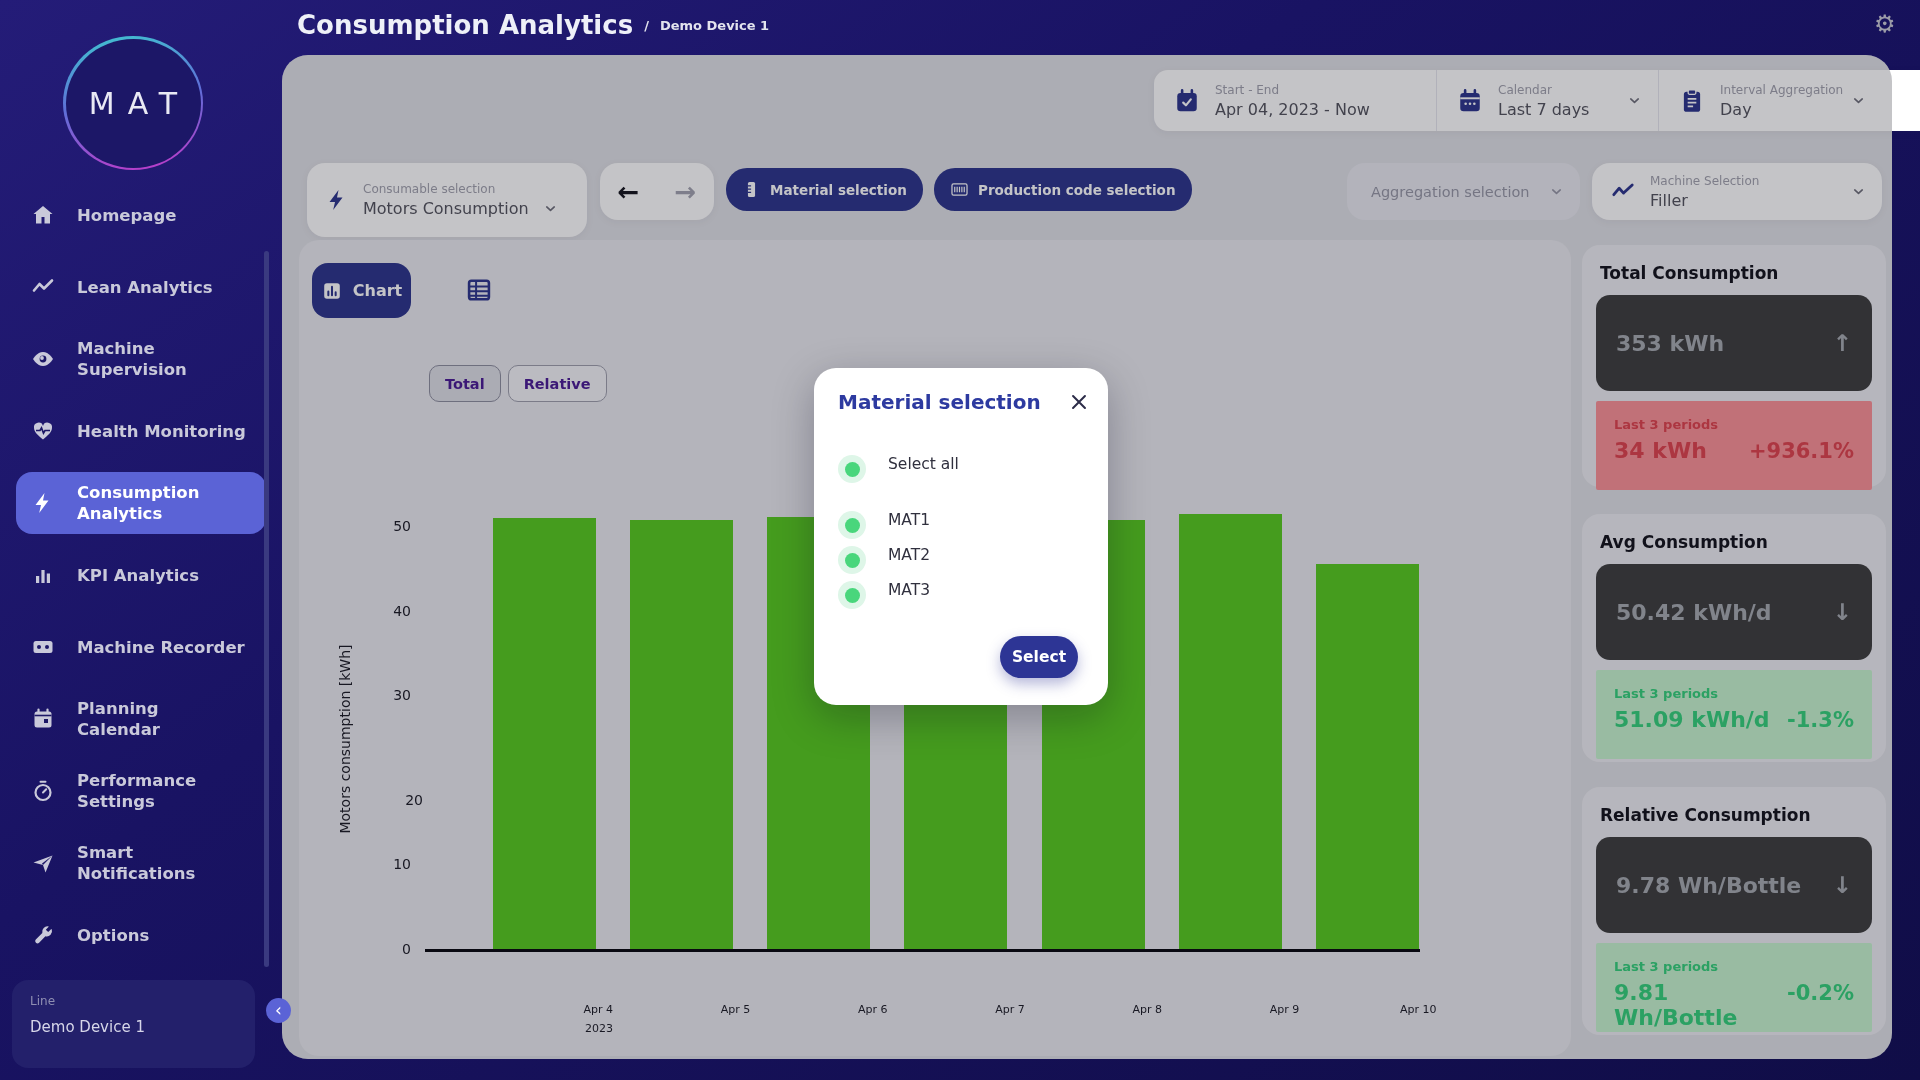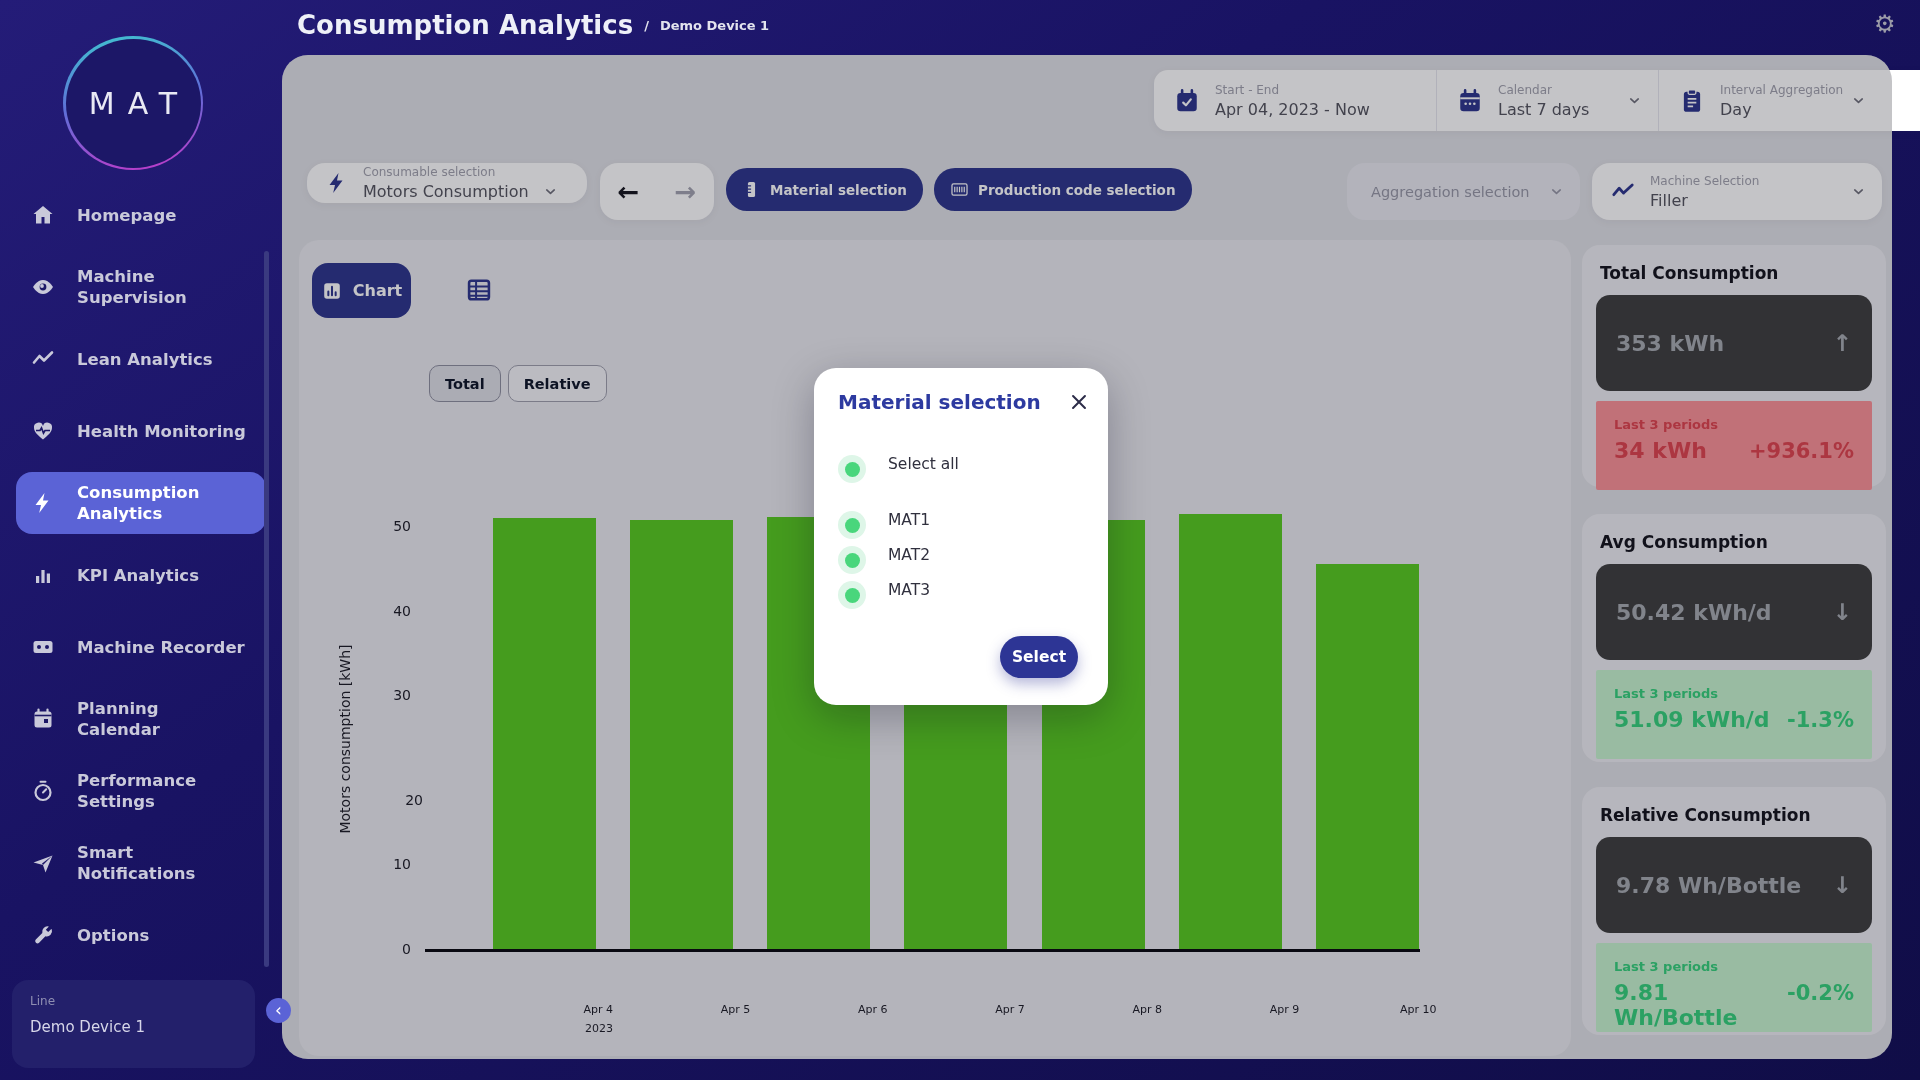--- a/index.html
+++ b/index.html
@@ -50,21 +50,21 @@
   .fsec + .fsec { border-left:1px solid #e6e6ee; }
   .fsec .ficon { width:26px; height:26px; color:#2e378d; margin-right:15px; flex:0 0 26px; }
   .fsec .ficon svg { width:26px; height:26px; }
   .fcol { display:flex; flex-direction:column; gap:3px; }
   .flabel { font-size:12px; color:#a2a2ae; }
   .fvalue { font-size:16px; color:#55555f; }
   .chev { color:#70707c; margin-left:auto; margin-right:16px; display:flex; }
 
   .card-select { position:absolute; background:#fff; border-radius:18px; display:flex; align-items:center;
     box-shadow:0 2px 8px rgba(30,30,60,.05); cursor:pointer; }
-  .consumable { left:25px; top:108px; width:280px; height:40px; padding-left:18px; }
+  .consumable { left:25px; top:108px; width:280px; height:74px; padding-left:18px; }
   .machine-sel { left:1310px; top:108px; width:290px; height:57px; padding-left:18px; }
   .aggregation { left:1065px; top:108px; width:233px; height:57px; background:#e9e9f0;
     box-shadow:none; padding-left:24px; }
   .agg-label { font-size:14.5px; color:#9798a6; }
   .arrow-card { position:absolute; left:318px; top:108px; width:114px; height:57px; background:#fff;
     border-radius:18px; display:flex; align-items:center; justify-content:space-around;
     box-shadow:0 2px 8px rgba(30,30,60,.05); }
   .arrow-back { font-size:26px; font-weight:700; color:#17171f; cursor:pointer; }
   .arrow-fwd { font-size:26px; font-weight:700; color:#a4a4b0; cursor:default; }
   .navy-btn { position:absolute; top:113px; height:43px; background:#2e378d; color:#fff;
@@ -79,21 +79,21 @@
   .panel { position:absolute; left:17px; top:185px; width:1272px; height:816px;
     background:#eaeaef; border-radius:20px; }
   .chart-btn { position:absolute; left:13px; top:23px; width:99px; height:55px; background:#2e378d;
     border:none; border-radius:16px; color:#fff; font-size:16px; font-weight:700;
     display:flex; align-items:center; justify-content:center; gap:10px; cursor:pointer;
     font-family:"DejaVu Sans","Liberation Sans",sans-serif; }
   .chart-btn svg { width:22px; height:22px; }
   .table-btn { position:absolute; left:166px; top:36px; width:28px; height:28px; color:#2e378d; cursor:pointer; }
   .table-btn svg { width:28px; height:28px; }
   .toggle { position:absolute; left:130px; top:125px; display:flex; gap:7px; }
-  .toggle-btn { height:37px; border-radius:10px; font-size:14.5px; font-weight:700; color:#0f172a;
+  .toggle-btn { height:37px; border-radius:10px; font-size:14.5px; font-weight:700; color:#4c1d95;
     display:flex; align-items:center; justify-content:center; padding:0 15px; cursor:pointer;
     border:1.5px solid #9fa0ad; background:#f3f3f8;
     font-family:"DejaVu Sans","Liberation Sans",sans-serif; }
   .toggle-btn.selected { background:#dfe0e7; border-color:#8f90a0; }
 
   .plot { position:absolute; left:126px; top:265px; width:995px; height:446px; }
   .bar { position:absolute; bottom:0; width:103px; background:#59cb22; }
   .x-axis { position:absolute; left:126px; top:709px; width:995px; height:3px; background:#0a0a10; }
   .ytick { position:absolute; width:52px; text-align:right; font-size:14px; color:#1e1e28; }
   .ylab { position:absolute; left:46px; top:499px; transform:translate(-50%,-50%) rotate(-90deg);
@@ -149,35 +149,35 @@
         <span class="nav-icon">
           <svg viewBox="0 0 24 24">
             <path fill="currentColor" d="M12 3 2.5 11H5v9.5h5.5V14h3v6.5H19V11h2.5z"></path>
           </svg>
         </span>
         <span class="nav-label">Homepage</span>
       </div>
       <div class="nav-item">
         <span class="nav-icon">
           <svg viewBox="0 0 24 24">
+            <path fill="none" stroke="currentColor" stroke-width="2.6" stroke-linecap="round" stroke-linejoin="round" d="M3 15.5 8.5 9l4.5 4.5L21 5.5"></path>
+          </svg>
+        </span>
+        <span class="nav-label">Lean Analytics</span>
+      </div>
+      <div class="nav-item">
+        <span class="nav-icon">
+          <svg viewBox="0 0 24 24">
             <path fill="currentColor" d="M12 5C6 5 2 12 2 12s4 7 10 7 10-7 10-7-4-7-10-7Z"></path>
             <circle cx="12" cy="12" r="3.4" fill="#1c1766"></circle>
             <circle cx="11" cy="11" r="1.9" fill="currentColor"></circle>
           </svg>
         </span>
         <span class="nav-label">Machine
 Supervision</span>
-      </div>
-      <div class="nav-item">
-        <span class="nav-icon">
-          <svg viewBox="0 0 24 24">
-            <path fill="none" stroke="currentColor" stroke-width="2.6" stroke-linecap="round" stroke-linejoin="round" d="M3 15.5 8.5 9l4.5 4.5L21 5.5"></path>
-          </svg>
-        </span>
-        <span class="nav-label">Lean Analytics</span>
       </div>
       <div class="nav-item">
         <span class="nav-icon">
           <svg viewBox="0 0 24 24">
             <path fill="currentColor" d="M12 20.5C7 16.5 3 13 3 8.8A4.6 4.6 0 0 1 12 7a4.6 4.6 0 0 1 9 1.8c0 4.2-4 7.7-9 11.7Z"></path>
             <path fill="none" stroke="#1c1766" stroke-width="1.7" d="M5 11.5h4L10.5 9l2 5 1.5-2.5h5"></path>
           </svg>
         </span>
         <span class="nav-label">Health Monitoring</span>
       </div>

